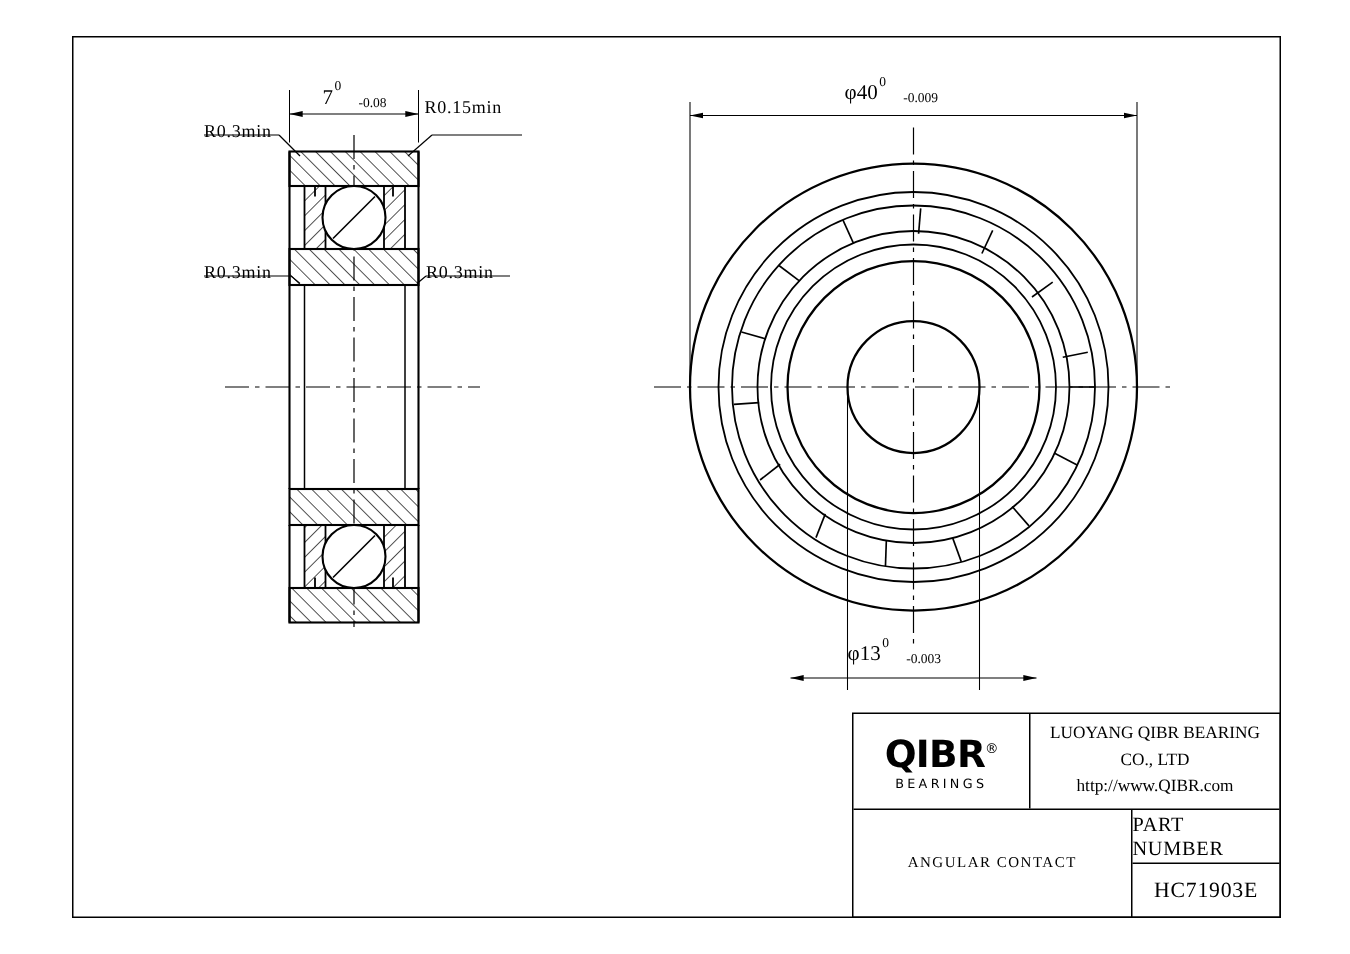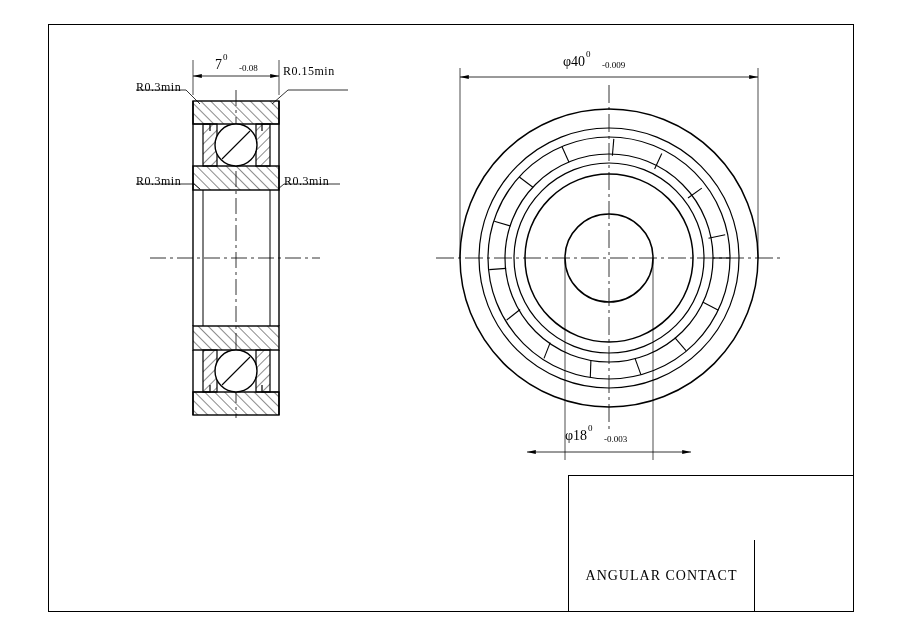--- a/index.html
+++ b/index.html
@@ -143,21 +143,21 @@
   }
   .tb-desc {
     width: 186px;
     border-right: 1px solid #000;
     box-sizing: border-box;
     display: flex;
     flex-direction: row;
     align-items: center;
     justify-content: center;
     line-height: 2.0;
-    font-size: 14px;
+    font-size: 10px;
     letter-spacing: 1px;
   }
   .tb-pn {
     flex: 1;
     display: flex;
     flex-direction: column;
     box-sizing: border-box;
   }
   .tb-pn-label {
     height: 36px;
@@ -324,26 +324,38 @@
 
   <div class="dimtxt" style="left:215px; top:57px;">
     <span>7</span><span class="tol"><span class="up">0</span><span class="lo">-0.08</span></span>
   </div>
 
   <div class="dimtxt" style="left:563px; top:54px;">
     <span>φ</span><span>40</span><span class="tol"><span class="up">0</span><span class="lo">-0.009</span></span>
   </div>
 
   <div class="dimtxt" style="left:565px; top:428px;">
-    <span>φ</span><span>18</span><span class="tol"><span class="up">0</span><span class="lo">-0.003</span></span>
+    <span>φ</span><span>13</span><span class="tol"><span class="up">0</span><span class="lo">-0.003</span></span>
   </div>
 
   <div class="titleblock">
+    <div class="tb-top">
+      <div class="tb-logo">
+        <div class="logo-main"><span>QIBR</span><span class="reg">®</span></div>
+        <div class="logo-sub">BEARINGS</div>
+      </div>
+      <div class="tb-company">
+        <div class="c1">LUOYANG QIBR BEARING CO., LTD</div>
+        <div class="c2">http://www.QIBR.com</div>
+      </div>
+    </div>
     <div class="tb-bottom">
       <div class="tb-desc">
         <div>ANGULAR CONTACT</div>
       </div>
       <div class="tb-pn">
+        <div class="tb-pn-label">PART NUMBER</div>
+        <div class="tb-pn-value">HC71903E</div>
       </div>
     </div>
   </div>
 
 </div>
 
 </body></html>

